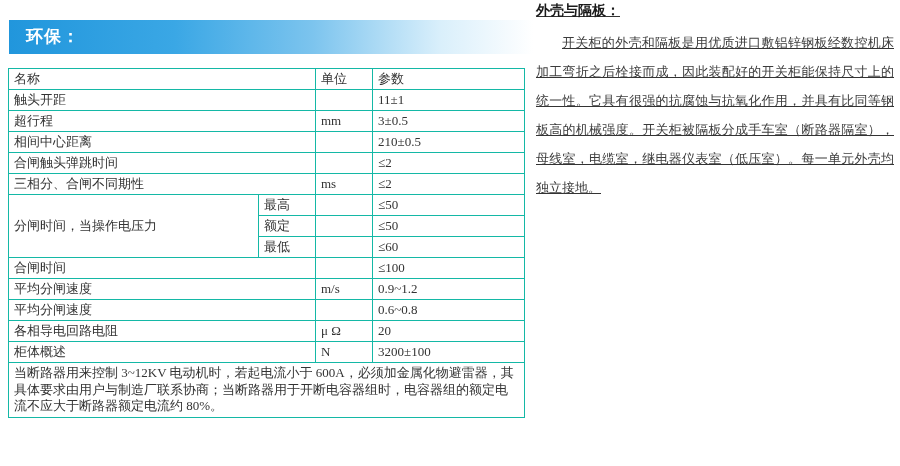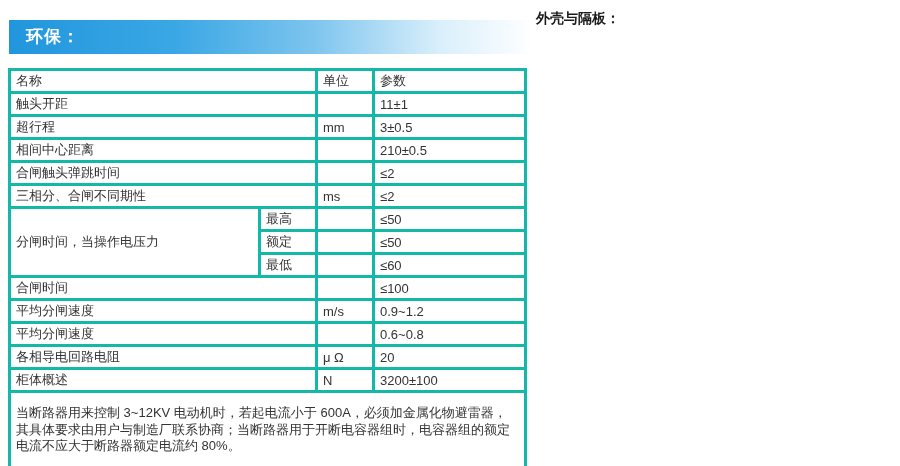--- a/index.html
+++ b/index.html
@@ -14,31 +14,31 @@
     padding-left: 17px; letter-spacing: 1px;
   }
 
   
   table.spec {
     position: absolute; left: 8px; top: 68px; width: 516px;
     border-collapse: collapse; table-layout: fixed;
     font-size: 13px; color: #333;
   }
   table.spec td {
-    border: 3px solid #14b8a6; height: 21px;
+    border: 1px solid #14b8a6; height: 21px;
     padding: 1px 4px 1px 5px; vertical-align: middle;
-    overflow: hidden; white-space: nowrap;
+    overflow: hidden; white-space: nowrap; font-family: Liberation Serif, serif;
   }
   table.spec td.note-cell {
     height: 52px; white-space: normal; line-height: 16.5px;
-    padding: 12px 5px; font-size: 13px;
+    padding: 2px 5px; font-size: 13px;
   }
 
   
-  .right-col { position: absolute; left: 536px; top: 10px; width: 358px; }
+  .right-col { position: absolute; left: 536px; top: 2px; width: 358px; text-decoration: underline; }
   .right-col h3 { font-size: 14px; font-weight: bold; color: #1a1a1a; margin: 0 0 8px 0; }
   .right-col p  {
     font-size: 13px; color: #3c3c3c; line-height: 29px;
     text-indent: 2em; text-align: justify; margin: 0 0 10px 0;
   }
 </style>
 </head>
 <body>
 
 <div class="banner">
@@ -129,13 +129,14 @@
     </tr>
 
     <tr>
       <td colspan="4" class="note-cell">当断路器用来控制 3~12KV 电动机时，若起电流小于 600A，必须加金属化物避雷器，其具体要求由用户与制造厂联系协商；当断路器用于开断电容器组时，电容器组的额定电流不应大于断路器额定电流约 80%。</td>
     </tr>
   </tbody>
 </table>
 
 <div class="right-col">
   <h3>外壳与隔板：</h3>
+  <p>开关柜的外壳和隔板是用优质进口敷铝锌钢板经数控机床加工弯折之后栓接而成，因此装配好的开关柜能保持尺寸上的统一性。它具有很强的抗腐蚀与抗氧化作用，并具有比同等钢板高的机械强度。开关柜被隔板分成手车室（断路器隔室），母线室，电缆室，继电器仪表室（低压室）。每一单元外壳均独立接地。</p>
 </div>
 
 </body></html>

